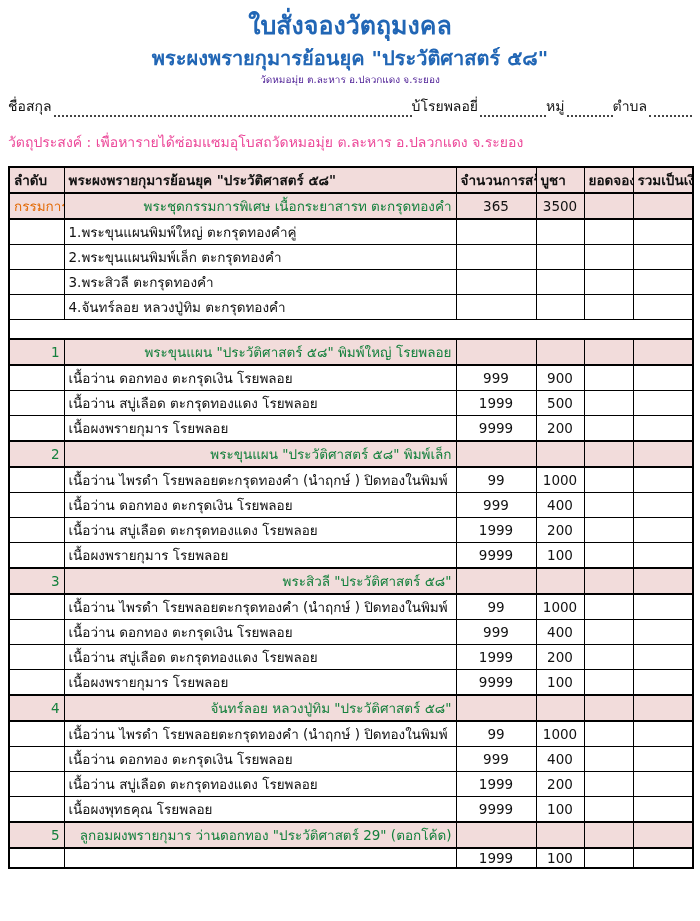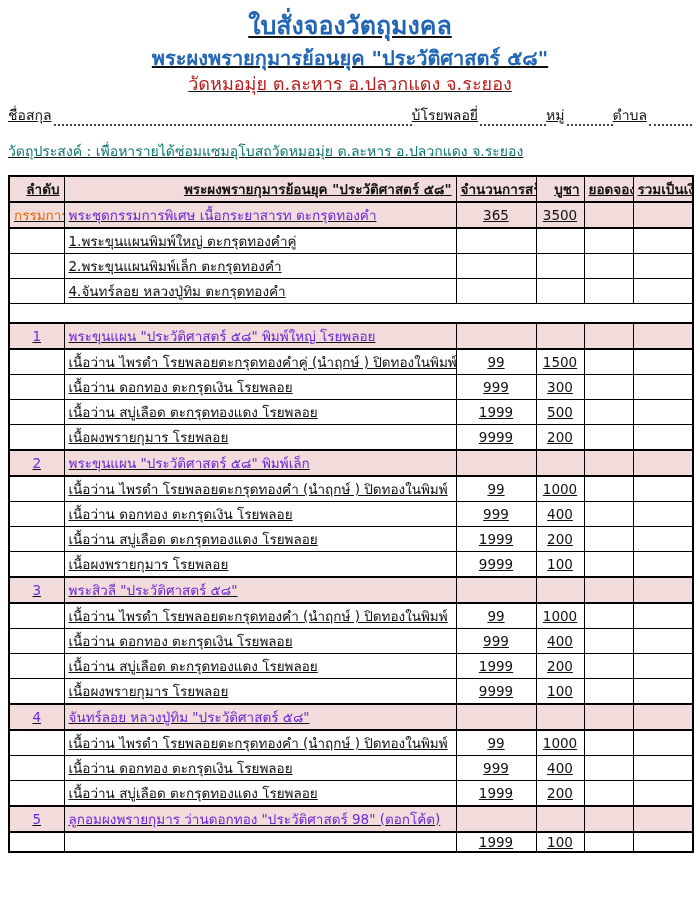--- a/index.html
+++ b/index.html
@@ -1,43 +1,43 @@
 <!DOCTYPE html>
 <html><head>
 <meta charset="utf-8">
 <style>
   html,body{margin:0;padding:0;background:#fff;}
   .page{
     width:700px;height:921px;box-sizing:border-box;
     background:#ffffff;color:#111;
     font-family:"DejaVu Sans","Liberation Sans",sans-serif;
-    padding:10px 8px 0 8px;position:relative;overflow:hidden;text-decoration:underline;
+    padding:10px 8px 0 8px;position:relative;overflow:hidden;
   }
   
   .titles{text-align:center;line-height:1.15;}
   .title-1{color:#2166b5;font-size:25px;font-weight:bold;margin:2px 0 6px 0;}
   .title-2{color:#2166b5;font-size:20px;font-weight:bold;margin:0 0 4px 0;}
-  .title-3{color:#b91c1c;font-size:18px;margin:0 0 10px 0;}
+  .title-3{color:#4c1d95;font-size:10px;margin:0 0 10px 0;}
   
   .form-line{display:flex;align-items:flex-end;font-size:14px;color:#111;margin:9px 0 0 0;height:22px;}
   .form-line .lbl{white-space:nowrap;padding-right:2px;}
   .dots{border-bottom:2px dotted #444;height:14px;display:inline-block;}
   .grow{flex:1;}
-  .purpose{font-size:14px;color:#0f766e;margin:14px 0 0 0;}
+  .purpose{font-size:14px;color:#ec4899;margin:14px 0 0 0;}
   
   table.order{border-collapse:collapse;width:684px;margin-top:13px;table-layout:fixed;}
   table.order{border:2px solid #000;}
   table.order th,table.order td{
     border:1px solid #000;font-size:13.5px;padding:1px 4px;height:19px;
     overflow:hidden;white-space:nowrap;box-sizing:border-box;
   }
-  table.order th{font-weight:bold;text-align:right;background:#f2dcdb;height:20px;border-bottom-width:2px;}
+  table.order th{font-weight:bold;text-align:left;background:#f2dcdb;height:20px;border-bottom-width:2px;}
   tr.pink td{background:#f2dcdb;border-top-width:2px;border-bottom-width:2px;}
   td.center{text-align:center;}
-  td.blue{color:#6d28d9;}
+  td.blue{color:#15803d;text-align:right;}
   td.orange{color:#e36c0a;}
   td.spacer{height:17px;border-left:2px solid #000;border-right:2px solid #000;}
 </style>
 </head>
 <body>
 
 <div class="page">
 
   <div class="titles">
     <div class="title-1">ใบสั่งจองวัตถุมงคล</div>
@@ -98,50 +98,50 @@
         <tr>
           <td></td>
           <td>2.พระขุนแผนพิมพ์เล็ก ตะกรุดทองคำ</td>
           <td></td>
           <td></td>
           <td></td>
           <td></td>
         </tr>
         <tr>
           <td></td>
+          <td>3.พระสิวลี ตะกรุดทองคำ</td>
+          <td></td>
+          <td></td>
+          <td></td>
+          <td></td>
+        </tr>
+        <tr>
+          <td></td>
           <td>4.จันทร์ลอย หลวงปู่ทิม ตะกรุดทองคำ</td>
           <td></td>
           <td></td>
           <td></td>
           <td></td>
         </tr>
         <tr>
           <td class="spacer" colspan="6"></td>
         </tr>
         <tr class="pink">
           <td class="center blue">1</td>
           <td class="blue">พระขุนแผน "ประวัติศาสตร์ ๕๘" พิมพ์ใหญ่ โรยพลอย</td>
           <td></td>
           <td></td>
           <td></td>
           <td></td>
         </tr>
         <tr>
           <td></td>
-          <td>เนื้อว่าน ไพรดำ โรยพลอยตะกรุดทองคำคู่  (นำฤกษ์ ) ปิดทองในพิมพ์</td>
-          <td class="center">99</td>
-          <td class="center">1500</td>
-          <td></td>
-          <td></td>
-        </tr>
-        <tr>
-          <td></td>
-          <td>เนื้อว่าน ดอกทอง ตะกรุดเงิน โรยพลอย</td>
-          <td class="center">999</td>
-          <td class="center">300</td>
+          <td>เนื้อว่าน ดอกทอง ตะกรุดเงิน โรยพลอย</td>
+          <td class="center">999</td>
+          <td class="center">900</td>
           <td></td>
           <td></td>
         </tr>
         <tr>
           <td></td>
           <td>เนื้อว่าน สบู่เลือด ตะกรุดทองแดง โรยพลอย</td>
           <td class="center">1999</td>
           <td class="center">500</td>
           <td></td>
           <td></td>
@@ -259,23 +259,31 @@
           <td></td>
         </tr>
         <tr>
           <td></td>
           <td>เนื้อว่าน สบู่เลือด ตะกรุดทองแดง โรยพลอย</td>
           <td class="center">1999</td>
           <td class="center">200</td>
           <td></td>
           <td></td>
         </tr>
+        <tr>
+          <td></td>
+          <td>เนื้อผงพุทธคุณ โรยพลอย</td>
+          <td class="center">9999</td>
+          <td class="center">100</td>
+          <td></td>
+          <td></td>
+        </tr>
         <tr class="pink">
           <td class="center blue">5</td>
-          <td class="blue">ลูกอมผงพรายกุมาร ว่านดอกทอง "ประวัติศาสตร์ 98"  (ตอกโค้ด)</td>
+          <td class="blue">ลูกอมผงพรายกุมาร ว่านดอกทอง "ประวัติศาสตร์ 29"  (ตอกโค้ด)</td>
           <td></td>
           <td></td>
           <td></td>
           <td></td>
         </tr>
         <tr>
           <td></td>
           <td></td>
           <td class="center">1999</td>
           <td class="center">100</td>

